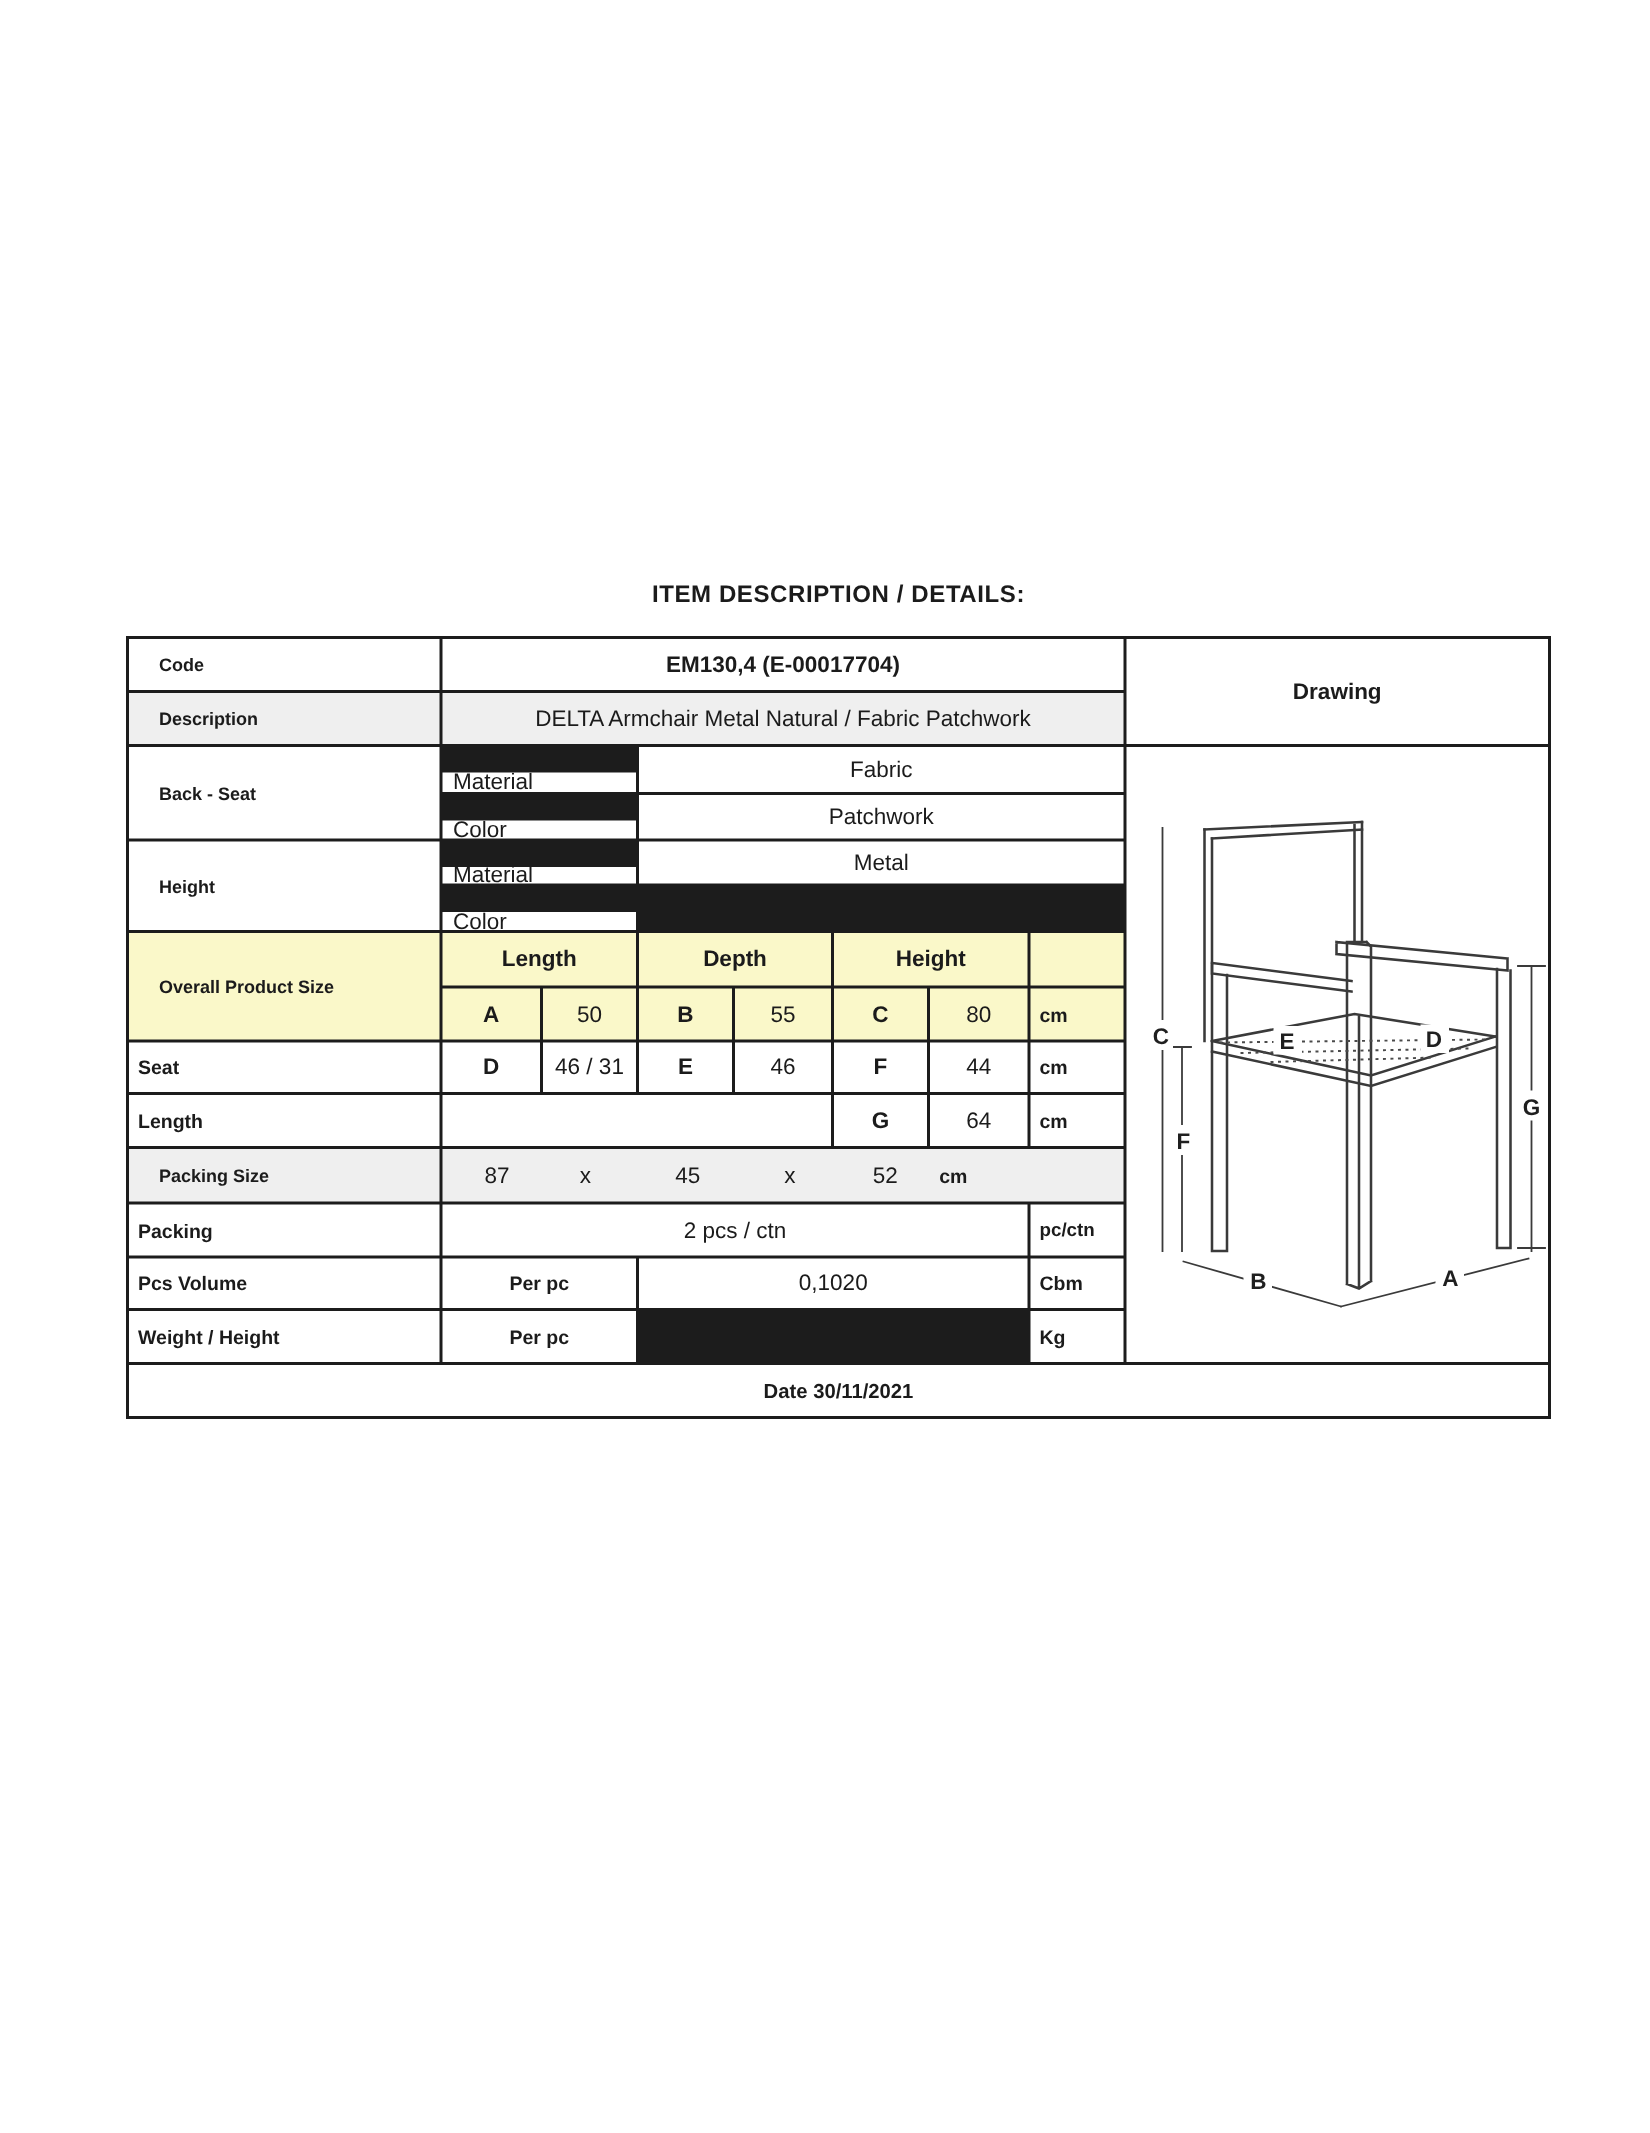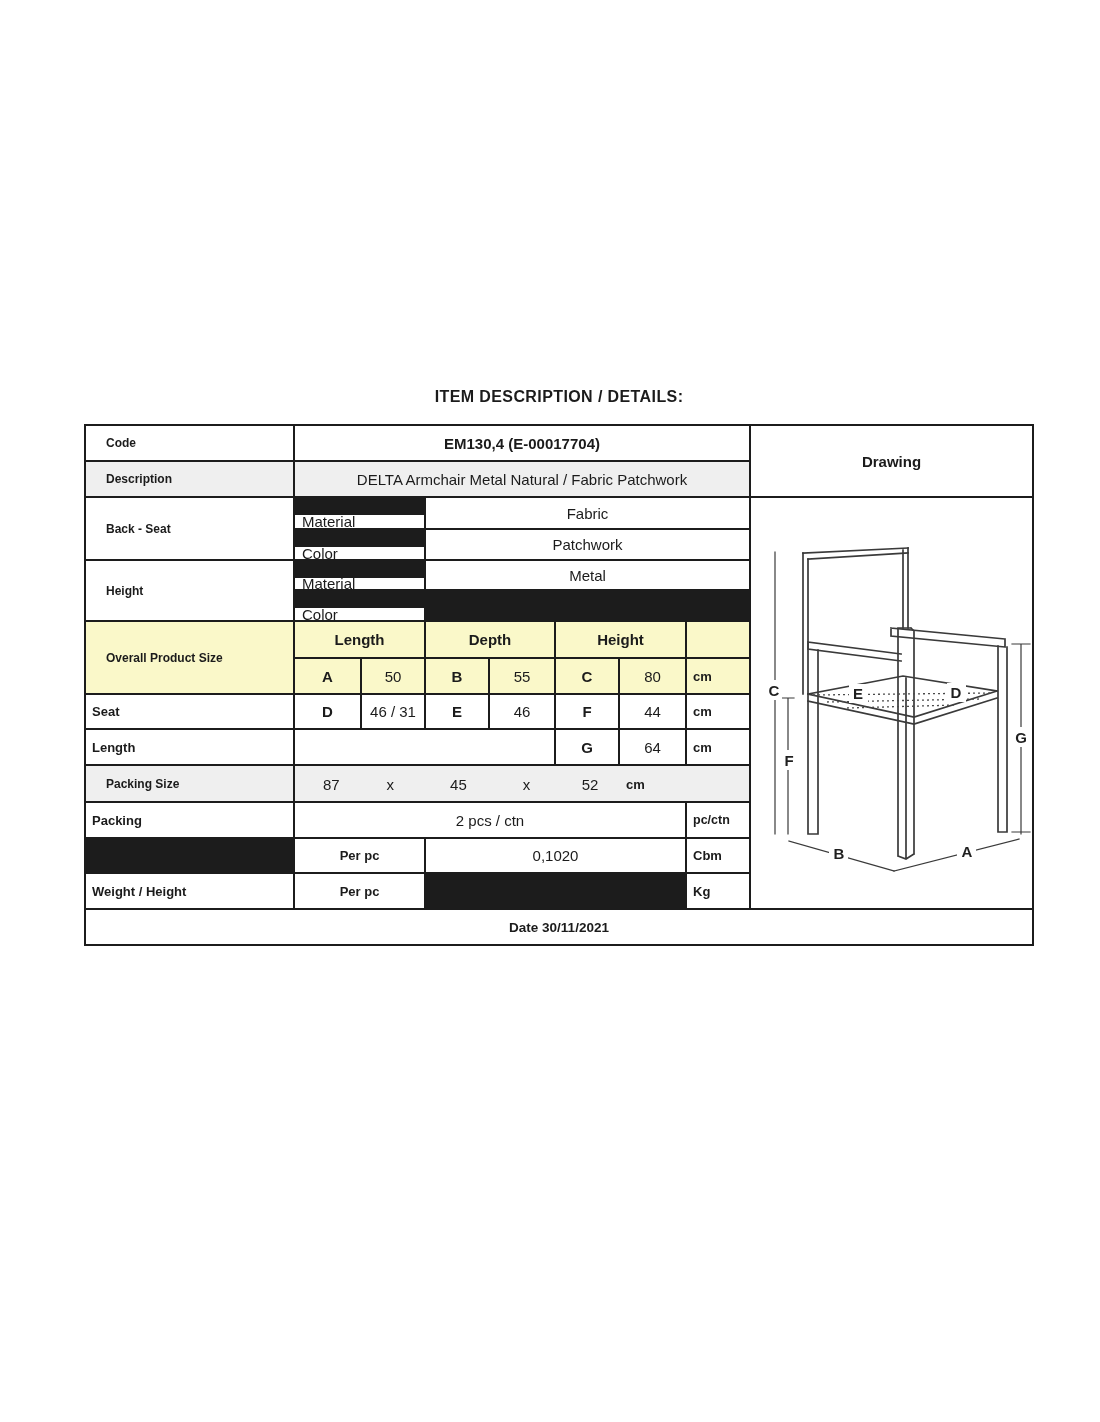--- a/index.html
+++ b/index.html
@@ -95,20 +95,21 @@
       <span class="ps-part" style="left:36%">45</span>
       <span class="ps-part" style="left:51%">x</span>
       <span class="ps-part" style="left:65%">52</span>
       <span class="ps-part ps-unit" style="left:75%">cm</span>
     </div>
 
     <div class="cell lbl-sm" style="grid-area:12/1/13/2">Packing</div>
     <div class="cell" style="grid-area:12/2/13/8">2 pcs / ctn</div>
     <div class="cell unit unit-sm" style="grid-area:12/8/13/9">pc/ctn</div>
 
+    <div class="cell lbl-sm" style="grid-area:13/1/14/2">Pcs Volume</div>
     <div class="cell bold" style="grid-area:13/2/14/4;font-size:13px">Per pc</div>
     <div class="cell" style="grid-area:13/4/14/8">0,1020</div>
     <div class="cell unit" style="grid-area:13/8/14/9">Cbm</div>
 
     <div class="cell lbl-sm" style="grid-area:14/1/15/2">Weight / Height</div>
     <div class="cell bold" style="grid-area:14/2/15/4;font-size:13px">Per pc</div>
     <div class="cell unit" style="grid-area:14/8/15/9">Kg</div>
 
     <div class="cell date-cell" style="grid-area:15/1/16/10">Date 30/11/2021</div>
 

